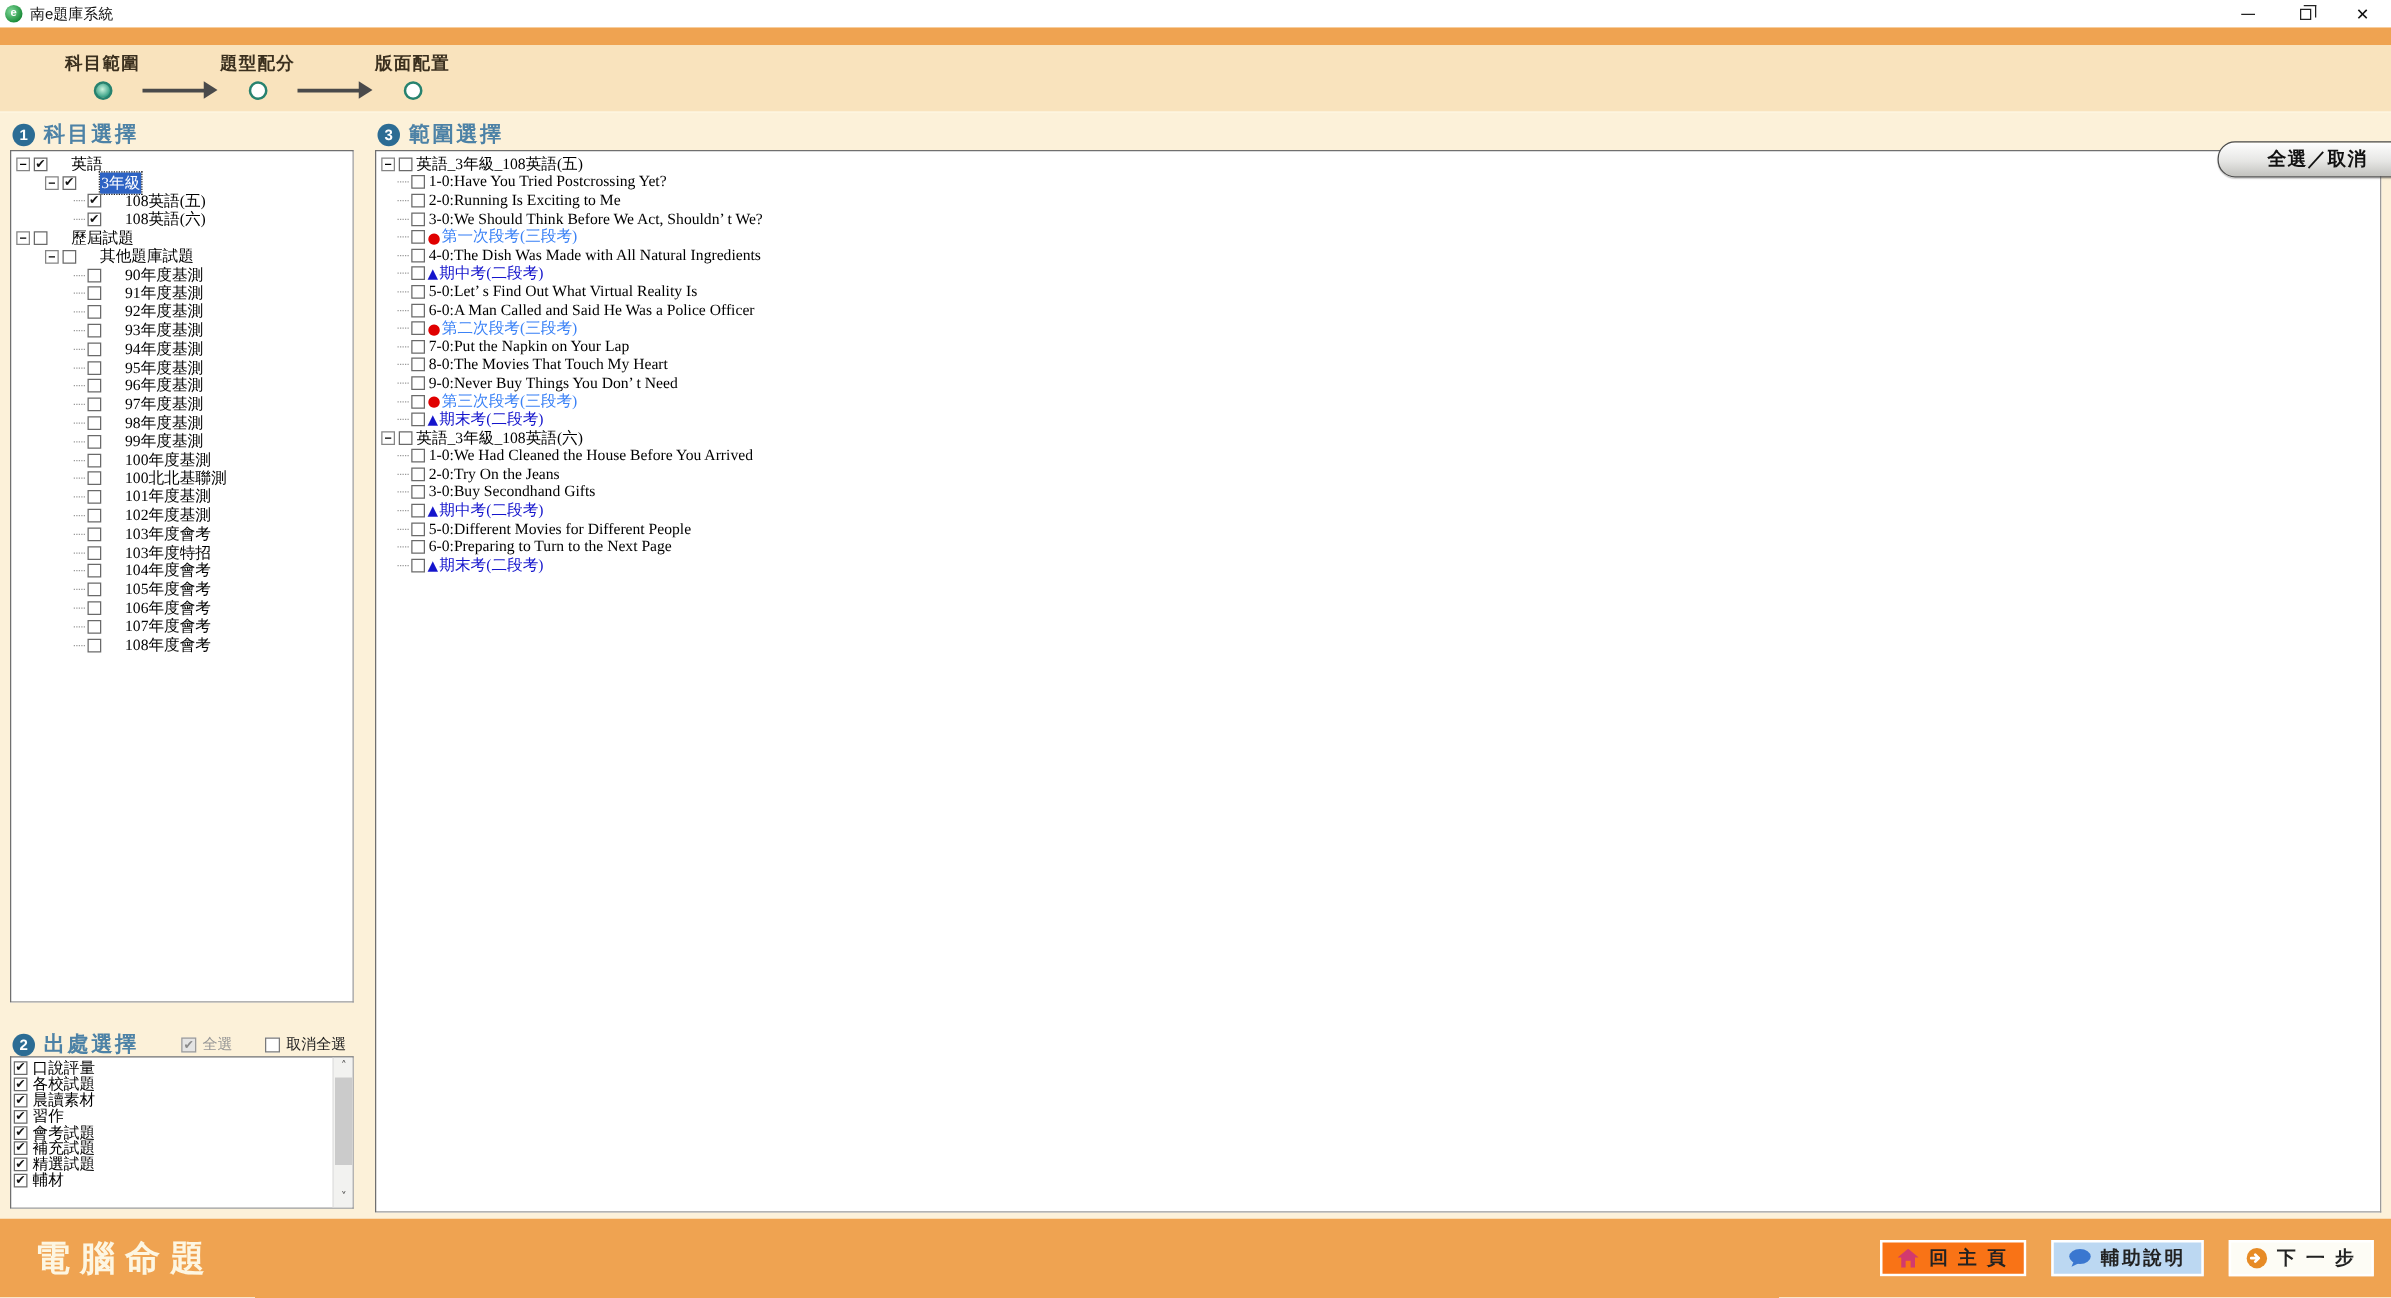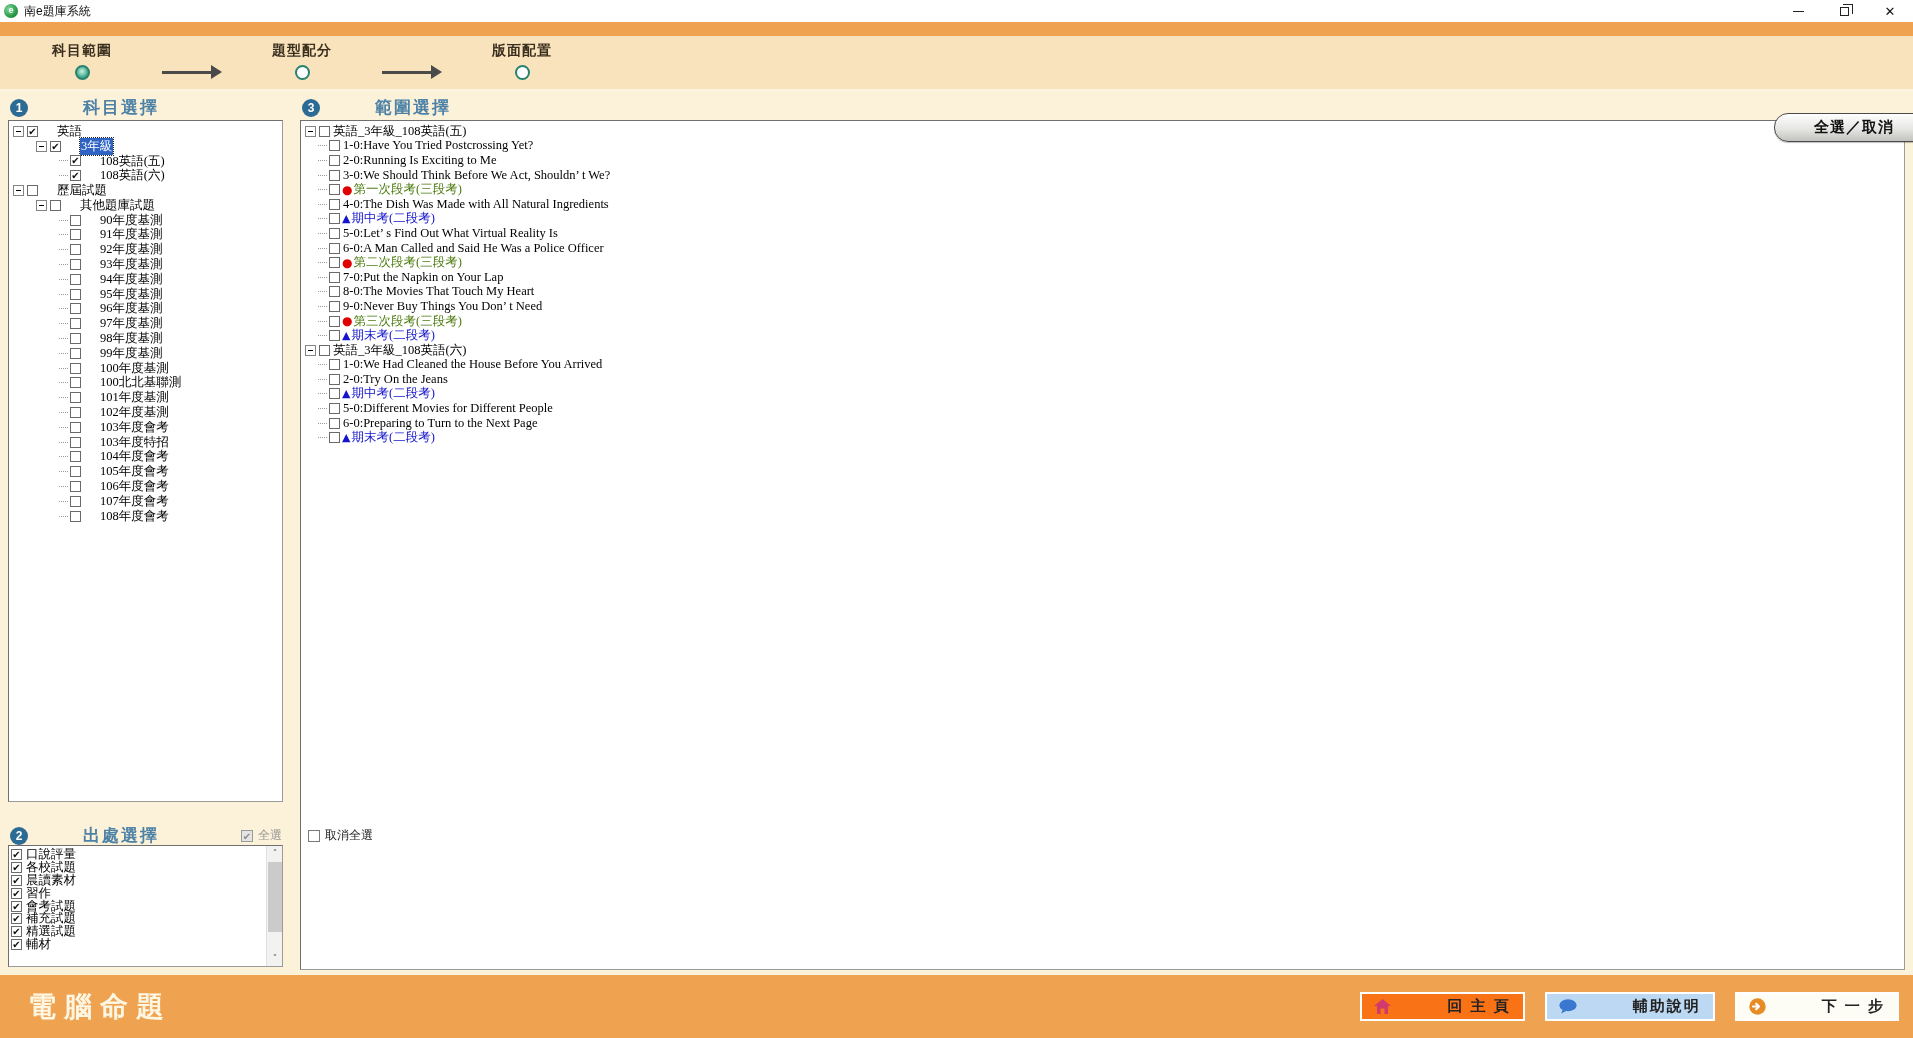--- a/index.html
+++ b/index.html
@@ -60,21 +60,21 @@
   .tdots { width:9px; border-bottom:1px dotted #9a9a9a; height:1px; flex:none; margin-right:2px; }
   .tcb { width:11px; height:11px; border:1px solid #6a6a6a; background:#fff; flex:none;
          font-size:10px; line-height:10px; text-align:center; color:#111; font-family:"DejaVu Sans", sans-serif; }
   .tl .tlab { margin-left:19px; }
   .tr2 .tlab { margin-left:3px; }
   .tlab { color:#000;text-align:center; }
   .tlab.sel { background:#2E63C4; color:#fff; outline:1px dotted #222; margin-left:19px; padding:0 1px; }
   .tmk { margin-left:2px; font-family:"DejaVu Sans", sans-serif; }
   .tmk.red { color:#E00000; font-size:12px; }
   .tmk.blue { color:#1414CC; font-size:11px; }
-  .tlab.red { color:#4d7c0f; }
+  .tlab.red { color:#3b82f6; }
   .tlab.blue { color:#1414CC; }
 
   
   .src-head-extra { display:flex; align-items:center; margin-left:34px; }
   .mini-cb { width:12px; height:12px; border:1px solid #7a7a7a; background:#fff; font-size:10px; line-height:11px;
              text-align:center; font-family:"DejaVu Sans", sans-serif; }
   .mini-cb.disabled { background:#E4E4E4; color:#8a8a8a; border-color:#9a9a9a; }
   .mini-lab { font-size:12px; color:#222; margin:0 0 0 5px; }
   .mini-lab.disabled { color:#979797; }
   .src-gap { width:26px; }
@@ -98,21 +98,21 @@
   .brand { margin-left:28px; font-size:28px; font-weight:bold; color:#FDF6E2; letter-spacing:8px; }
   .fbtns { margin-left:auto; margin-right:14px; display:flex; gap:20px; }
   .fbtn { height:29px; border:2px solid #FFFFFF; display:flex; align-items:center; padding:0 12px;
           font-size:15px; font-weight:bold; color:#222; letter-spacing:2px; cursor:default; }
   .fbtn svg { margin-right:8px; }
   .fbtn.home { background:#f97316; }
   .fbtn.help { background:#BCD8F2; }
   .fbtn.next { background:#FDFCF5; }
 
   
-  .sec-head, .steps, .pill-btn, .fbtn { user-select:none;gap:48px; }
+  .sec-head, .steps, .pill-btn, .fbtn { user-select:none; }
 </style>
 </head>
 <body>
 
 <div class="screen">
 
   <div class="titlebar">
     <span class="app-icon">e</span>
     <span class="app-title">南e題庫系統</span>
     <div class="win-controls">
@@ -435,20 +435,26 @@
           <span class="tind" style="width: 15px;"></span>
           <span class="tdots"></span>
           <span class="tcb"></span>
           <span class="tlab">1-0:We Had Cleaned the House Before You Arrived</span>
         </div>
         <div class="trow tr2">
           <span class="tind" style="width: 15px;"></span>
           <span class="tdots"></span>
           <span class="tcb"></span>
           <span class="tlab">2-0:Try On the Jeans</span>
+        </div>
+        <div class="trow tr2">
+          <span class="tind" style="width: 15px;"></span>
+          <span class="tdots"></span>
+          <span class="tcb"></span>
+          <span class="tlab">3-0:Buy Secondhand Gifts</span>
         </div>
         <div class="trow tr2">
           <span class="tind" style="width: 15px;"></span>
           <span class="tdots"></span>
           <span class="tcb"></span>
           <span class="tmk blue">▲</span>
           <span class="tlab blue" style="margin-left: 1px;">期中考(二段考)</span>
         </div>
         <div class="trow tr2">
           <span class="tind" style="width: 15px;"></span>

